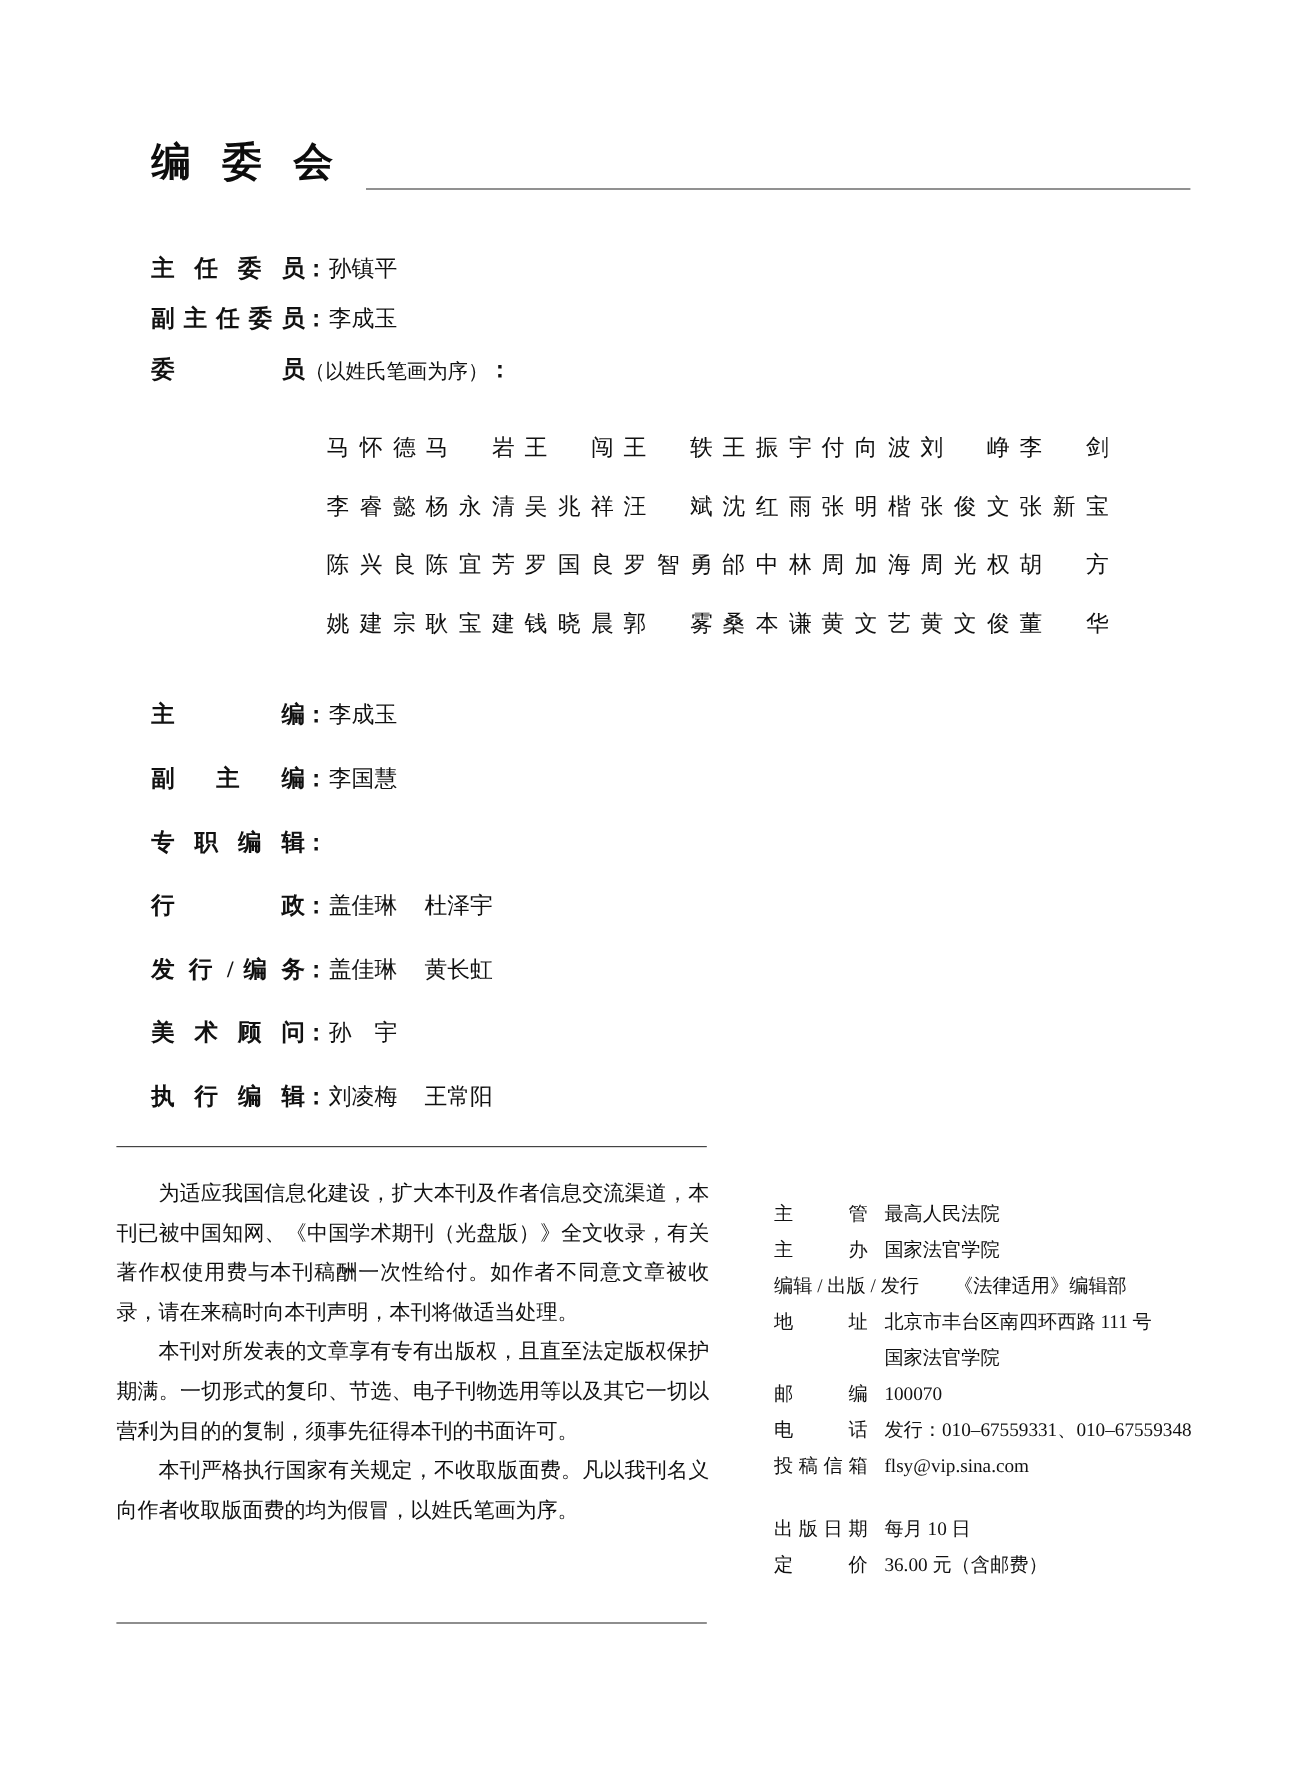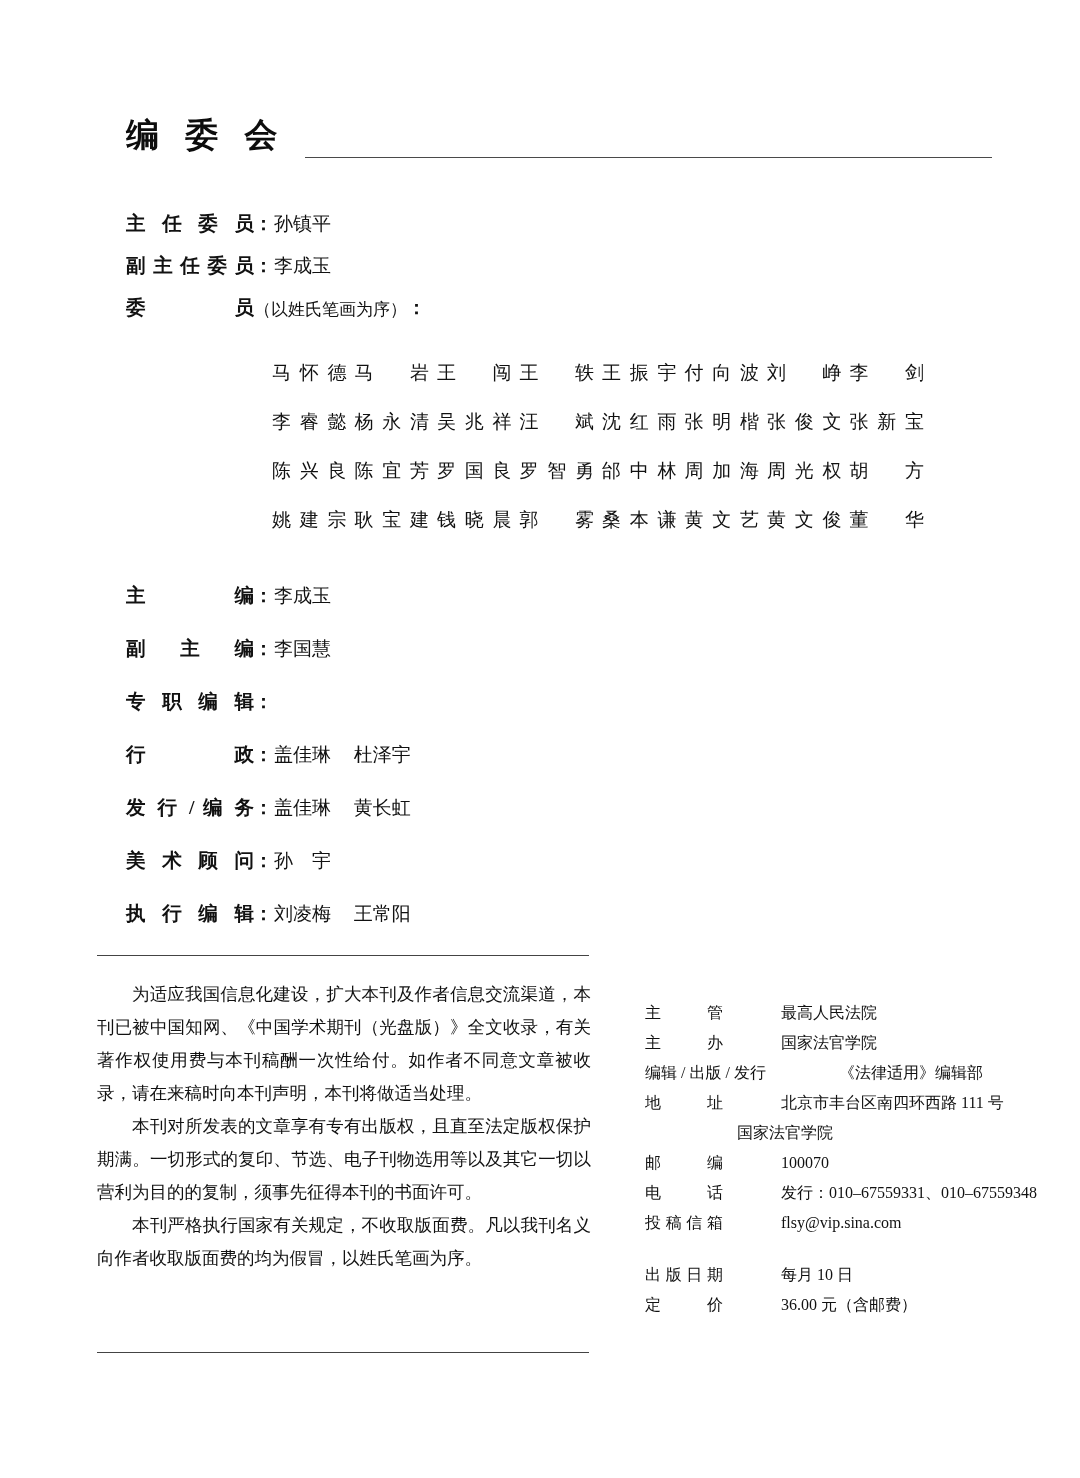--- a/index.html
+++ b/index.html
@@ -160,21 +160,21 @@
     flex: 0 0 92px;
     text-align: justify;
     text-align-last: justify;
     padding-right: 14px;
     box-sizing: border-box;
     white-space: nowrap;
   }
   .imp-key.wide {
     text-align-last: left;
   }
-  .imp-val { flex: 1; margin-left: 44px; }
+  .imp-val { flex: 1; }
   .imp-cont { padding-left: 92px; }
   .imp-gap { height: 22px; }
 </style>
 </head>
 <body>
 
 <div class="page">
 
   <div class="title-row">
     <div class="title-text">编 委 会</div>

